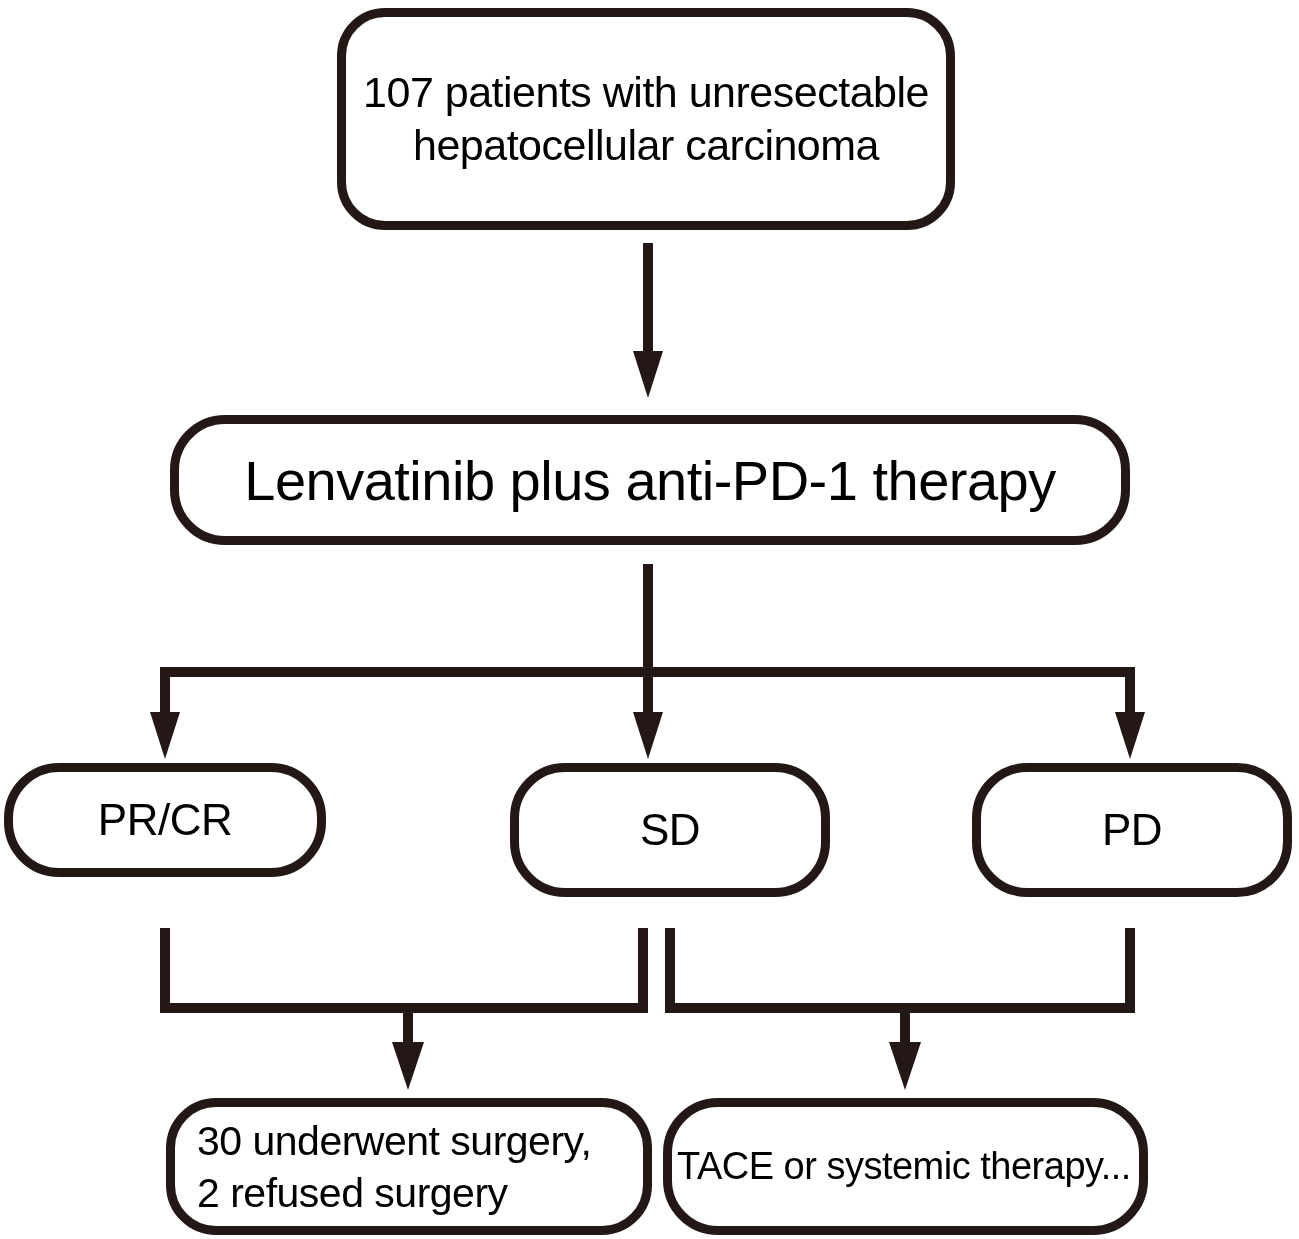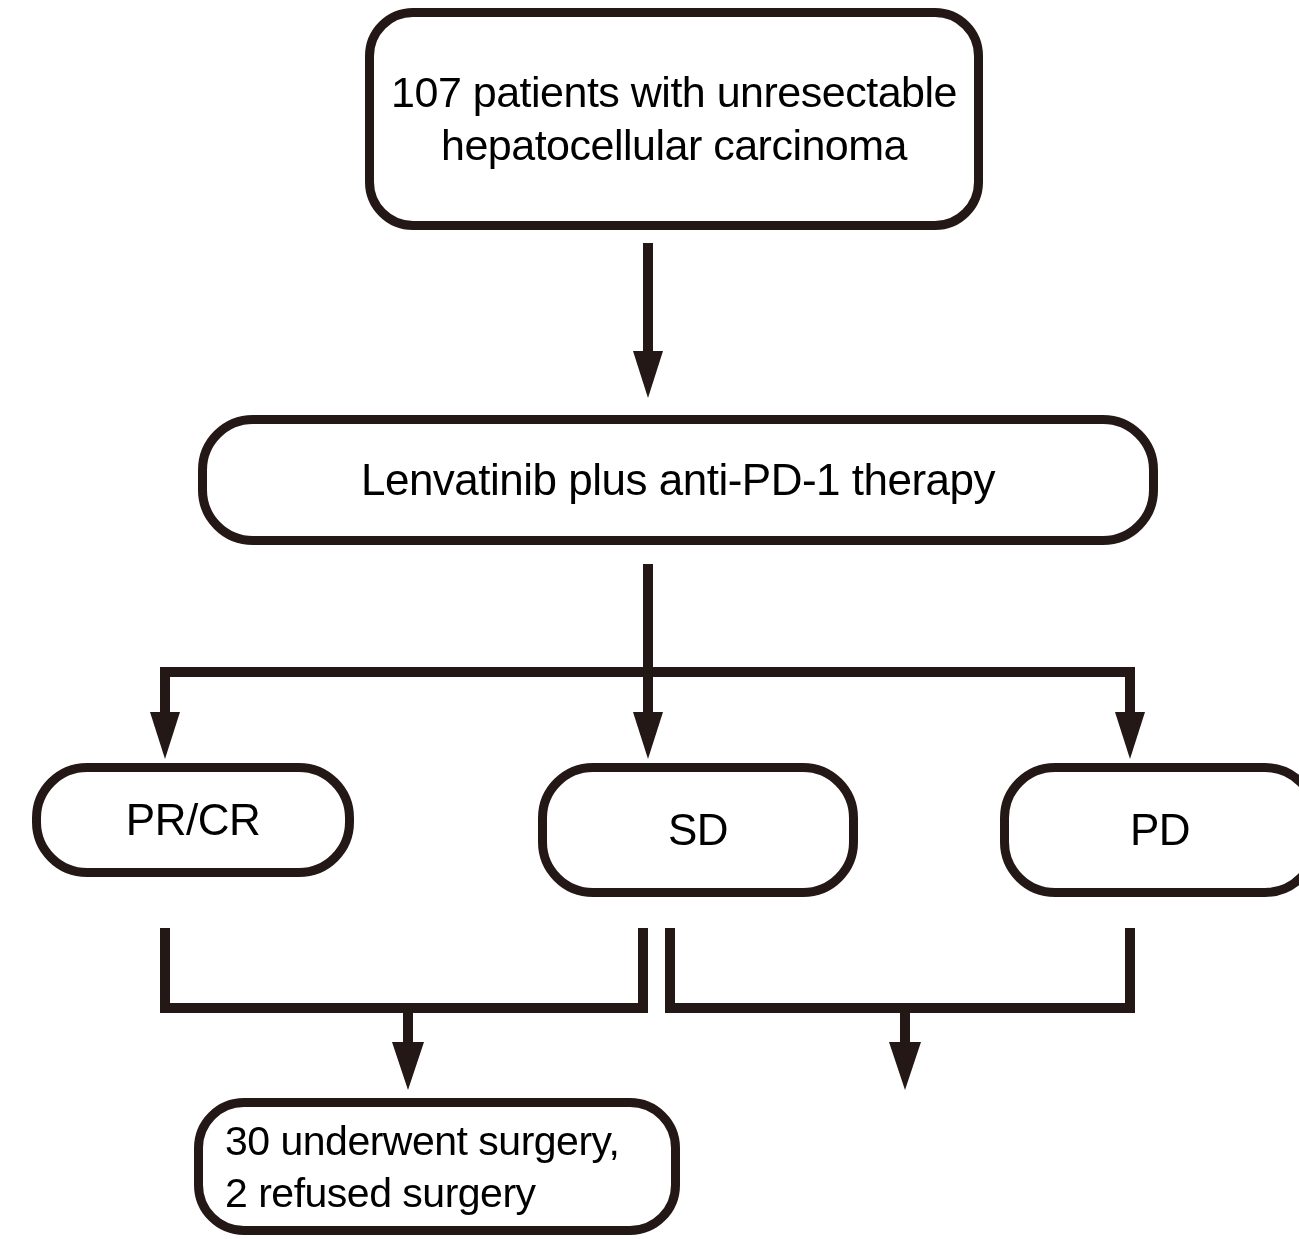--- a/index.html
+++ b/index.html
@@ -22,24 +22,23 @@
     border:9px solid #231815;
     border-radius:52px;
     background:#ffffff;
     color:#000000;
     display:flex;
     align-items:center;
     justify-content:center;
     text-align:center;
     white-space:pre-line;
     letter-spacing:-0.5px;
-    margin-left:28px;
   }
   .node-patients { left:337px; top:8px;    width:618px; height:222px; font-size:43px; line-height:53px; border-radius:48px; }
-  .node-therapy  { left:170px; top:415px;  width:960px; height:130px; font-size:44px; border-radius:55px; }
+  .node-therapy  { left:170px; top:415px;  width:960px; height:130px; font-size:56px; border-radius:55px; }
   .node-prcr     { left:4px;   top:763px;  width:322px; height:114px; font-size:44px; border-radius:55px; }
   .node-sd       { left:510px; top:763px;  width:320px; height:134px; font-size:44px; border-radius:55px; }
   .node-pd       { left:972px; top:763px;  width:320px; height:134px; font-size:44px; border-radius:55px;align-items:center; }
   .node-surgery  { left:166px; top:1098px; width:486px; height:137px; font-size:41px; line-height:52px;
                    justify-content:flex-start; text-align:left; padding-left:22px; border-radius:50px; }
   .node-tace     { left:663px; top:1098px; width:485px; height:137px; font-size:38px;
                    justify-content:flex-start; text-align:left; padding-left:5px; border-radius:55px; }
   .edge-stroke { stroke:#231815; stroke-width:10; fill:none; }
   .arrow-head  { fill:#231815; stroke:none; }
 </style>
@@ -92,14 +91,17 @@
 
   <div class="node node-pd">
     <span>PD</span>
   </div>
 
   <div class="node node-surgery">
     <span>30 underwent surgery,
 2 refused surgery</span>
   </div>
 
+  <div class="node node-tace">
+    <span>TACE or systemic therapy...</span>
+  </div>
 
 </div>
 
 </body></html>

